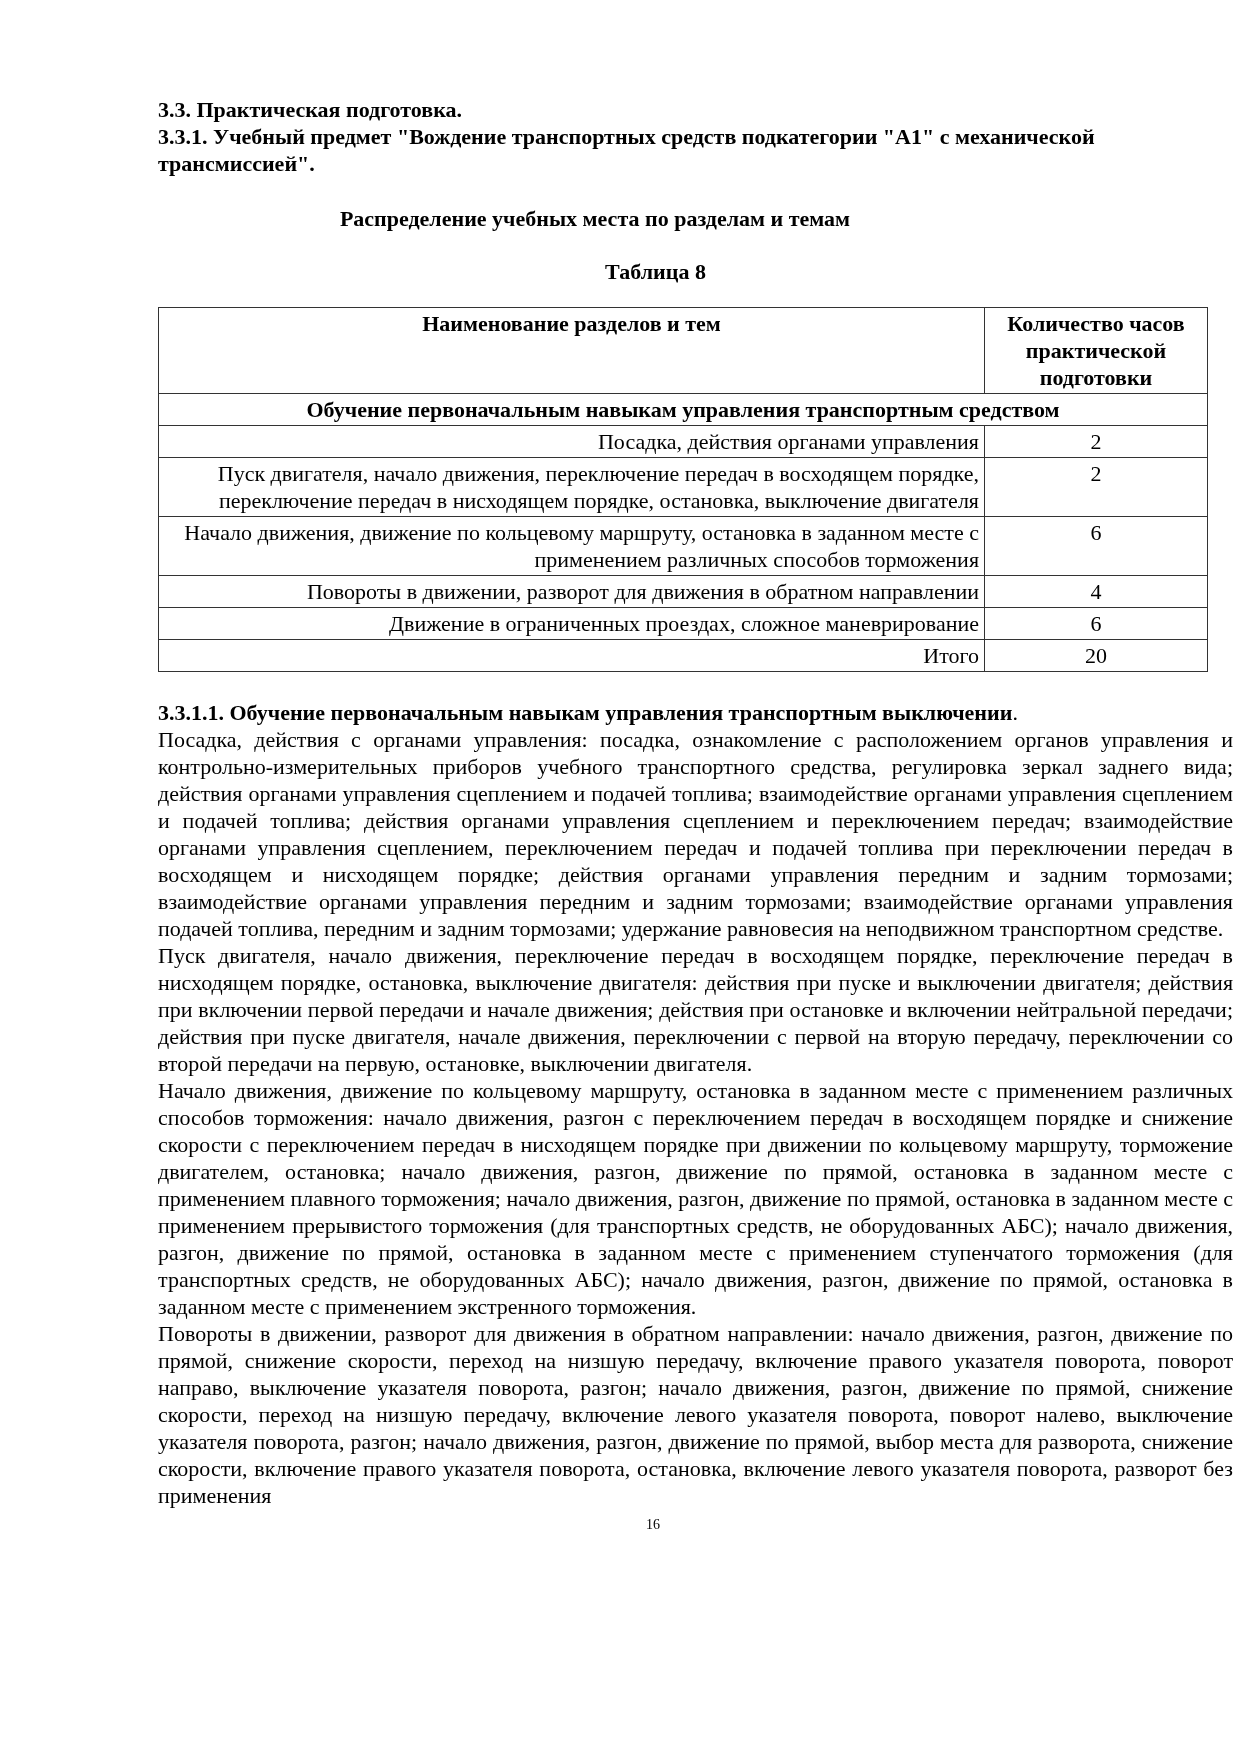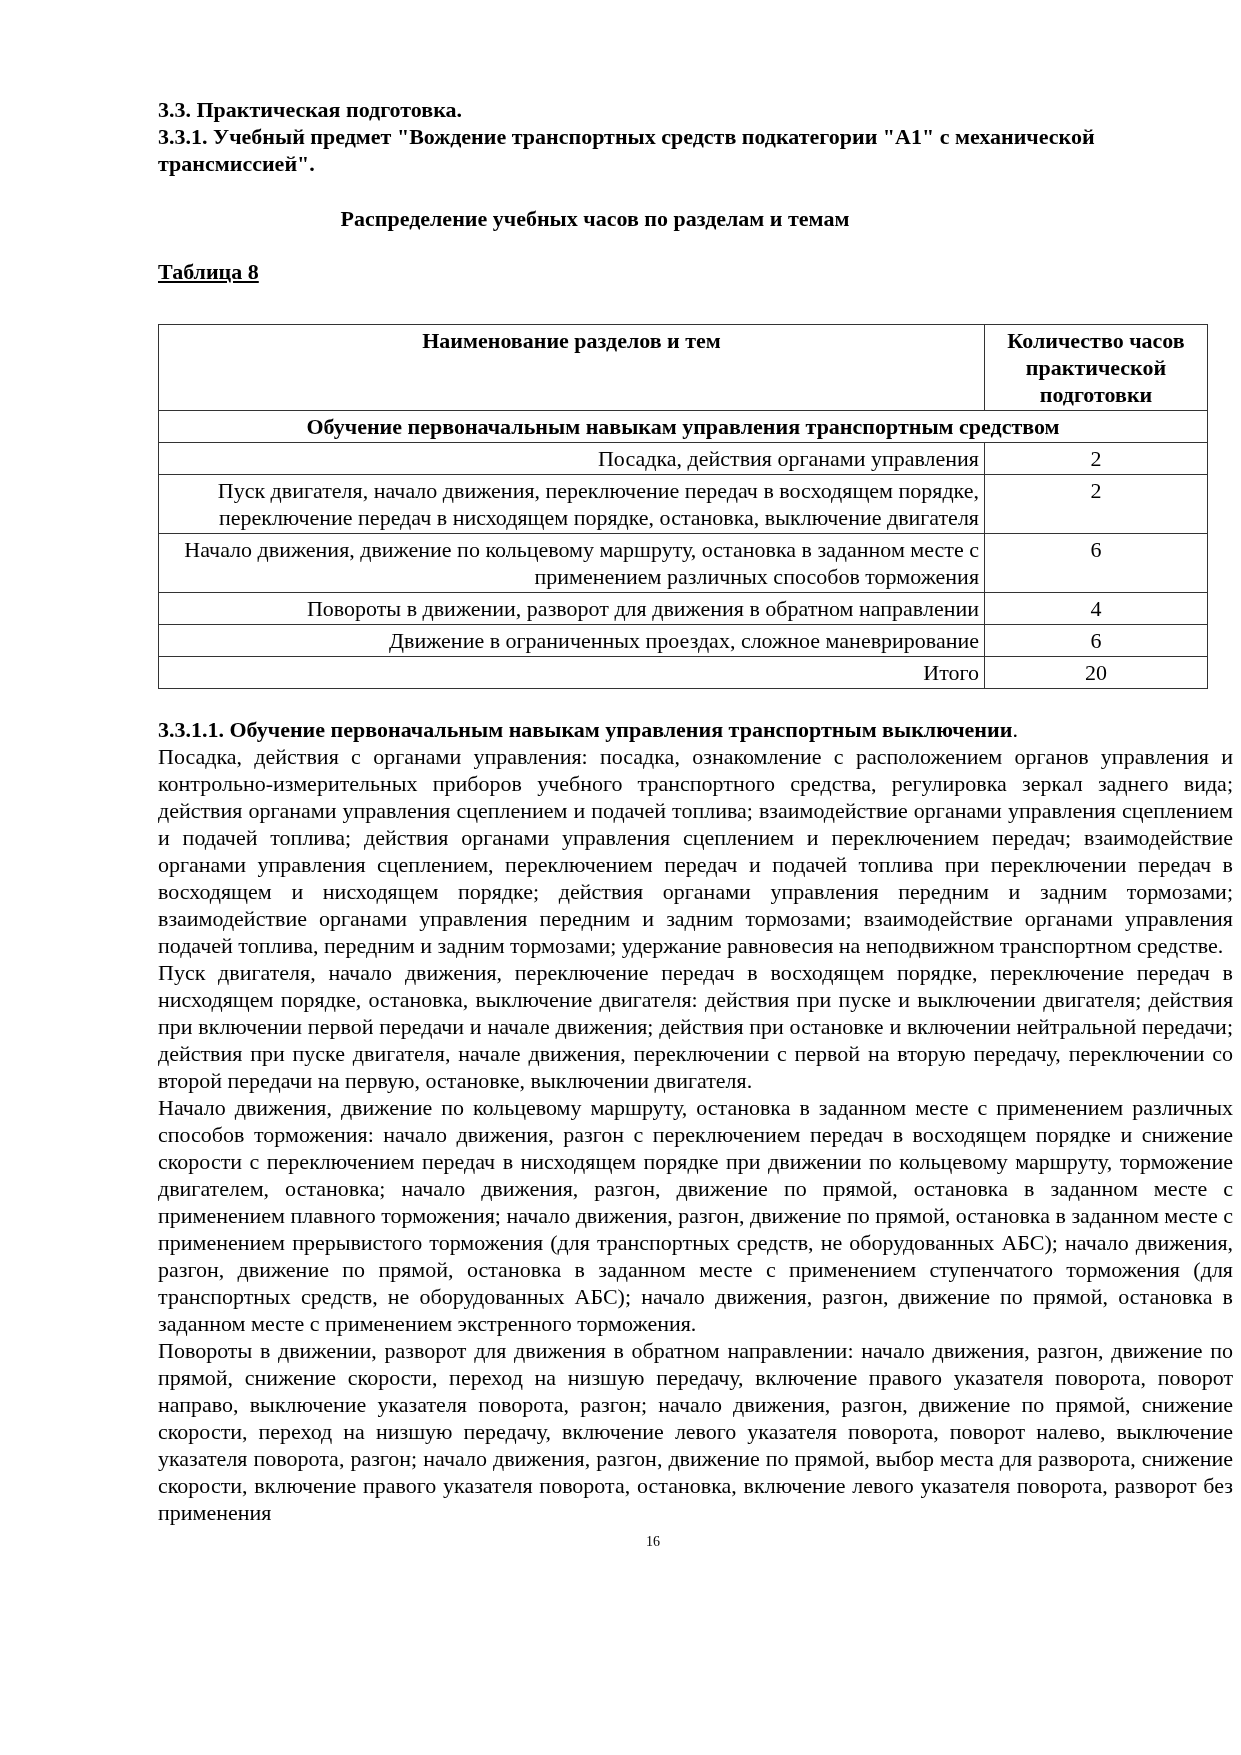--- a/index.html
+++ b/index.html
@@ -23,28 +23,27 @@
   .subtitle {
     width: 874px;
     margin-top: 28px;
     text-align: center;
     font-weight: bold;
   }
 
   .table-label {
     width: 995px;
     margin-top: 26px;
-    text-align: left;
+    text-align: center;
     font-weight: bold;
-    text-decoration: underline;
   }
 
   table.hours-table {
     width: 1049px;
-    margin-top: 39px;
+    margin-top: 22px;
     border-collapse: collapse;
     table-layout: fixed;
     padding-left: 44px;
   }
   table.hours-table td {
     border: 1px solid #333333;
     vertical-align: top;
     padding: 2px 5px;
   }
   td.col-name  { width: 826px; text-align: right; }
@@ -75,21 +74,21 @@
 <body>
 
 <div class="page">
   <div class="content">
 
     <div class="doc-heading">
       <p>3.3. Практическая подготовка.</p>
       <p>3.3.1. Учебный предмет "Вождение транспортных средств подкатегории "А1" с механической трансмиссией".</p>
     </div>
 
-    <div class="subtitle">Распределение учебных часов по разделам и темам</div>
+    <div class="subtitle">Распределение учебных места по разделам и темам</div>
 
     <div class="table-label">Таблица 8</div>
 
     <table class="hours-table">
       <tbody>
         <tr>
           <td class="col-name th-cell">Наименование разделов и тем</td>
           <td class="col-hours th-cell">Количество часов практической подготовки</td>
         </tr>
         <tr>

